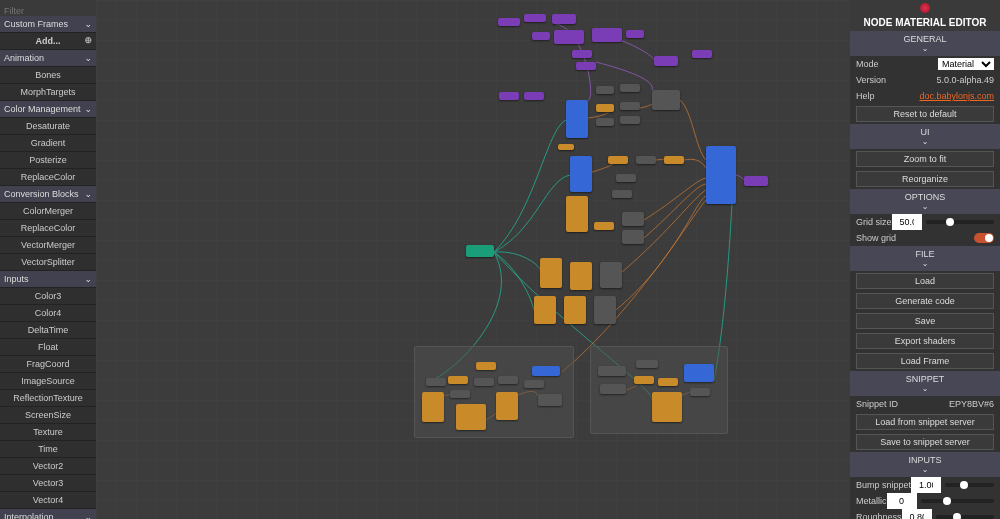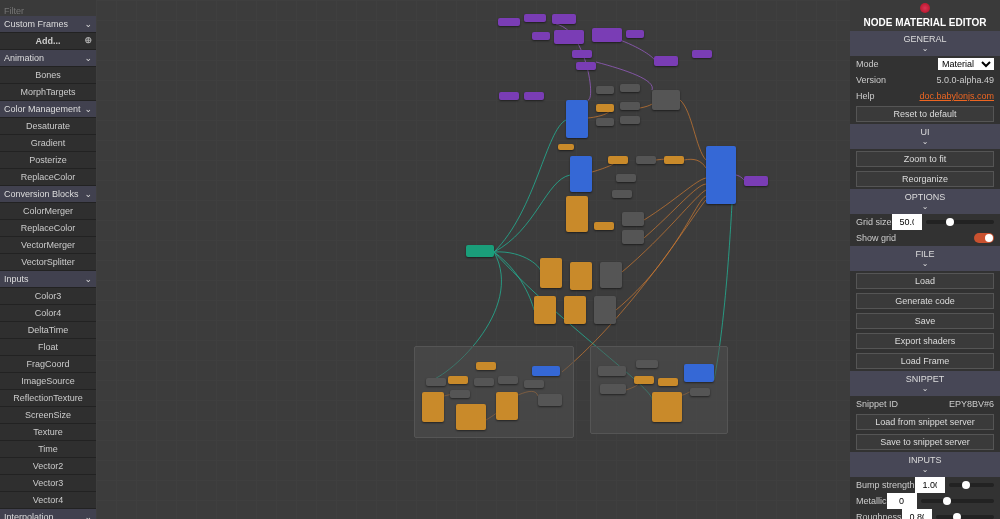--- a/index.html
+++ b/index.html
@@ -268,21 +268,21 @@
     <span class="val">EPY8BV#6</span>
   </div>
   <div class="btn-row"><button class="btn-full">Load from snippet server</button></div>
   <div class="btn-row"><button class="btn-full">Save to snippet server</button></div>
 
   <div class="sec-header">
     <span>INPUTS</span>
       <span class="chev">⌄</span>
   </div>
   <div class="prop-row">
-    <span class="lbl">Bump strength</span>
+    <span class="lbl">Bump snippet</span>
     <input class="numbox" value="1.00" style="">
     <span class="slider"></span>
   </div>
   <div class="prop-row">
     <span class="lbl">Metallic</span>
     <input class="numbox" value="0" style="">
     <span class="slider"></span>
   </div>
   <div class="prop-row">
     <span class="lbl">Roughness</span>

